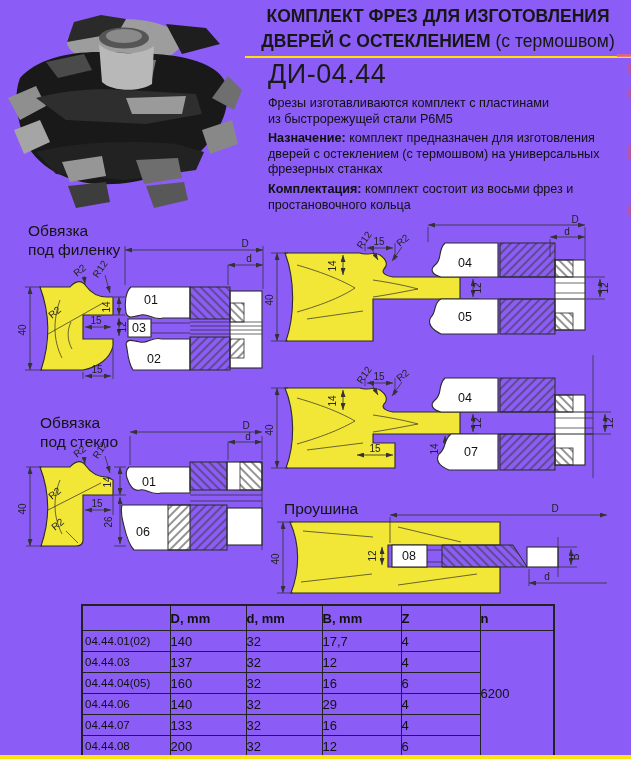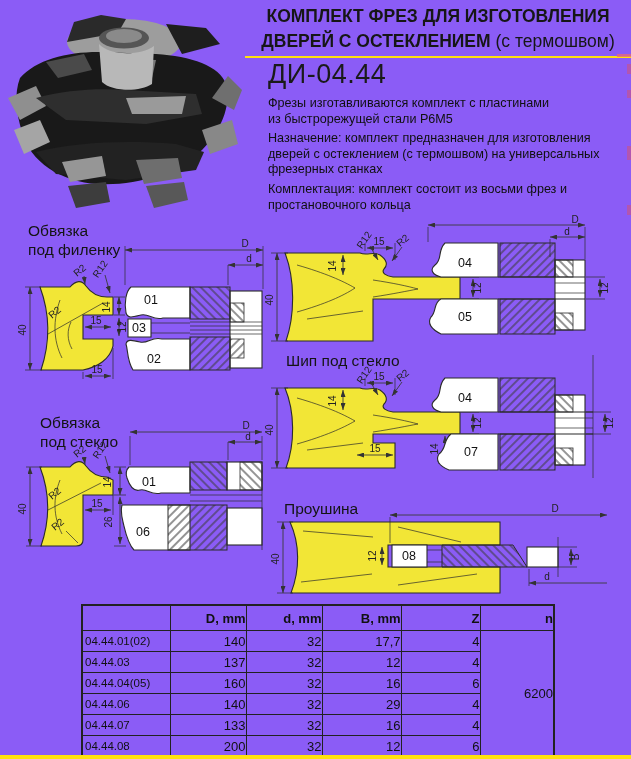--- a/index.html
+++ b/index.html
@@ -10,37 +10,37 @@
   #title{left:245px;top:4px;width:386px;text-align:center;font-weight:bold;
          font-size:17.5px;line-height:25px;color:#161616;}
   #title .suffix{font-weight:normal;}
   #rule-top{left:245px;top:56px;width:386px;height:2px;background:#ffe10e;}
   #rule-top-red{left:617px;top:54px;width:14px;height:3px;background:#e4697d;opacity:.8;}
   #rule-bottom{left:0;top:755px;width:631px;height:4px;background:#ffe10e;}
   .edge-tick{left:627px;width:4px;background:#d9506a;opacity:.5;}
   #model{left:268px;top:59px;font-size:27px;color:#1a1a1a;letter-spacing:.5px;}
   #desc{left:268px;top:96px;width:364px;font-size:12.6px;line-height:15.6px;color:#101010;}
   #desc p{margin:0 0 4px 0;}
-  #desc .b{font-weight:normal;}
+  #desc .b{font-weight:bold;}
   #desc span.line{display:block;}
   
   .dtitle{font-size:15.5px;line-height:19px;color:#141414;}
   .dtitle span{display:block;}
   
   .ln{stroke:#2b2b2b;stroke-width:1.1;fill:none;}
   .lnf{stroke:#2b2b2b;stroke-width:1.1;fill:#fff;}
   .thin{stroke:#2b2b2b;stroke-width:.7;fill:none;}
   .dim{stroke:#3a3a3a;stroke-width:.9;fill:none;}
   text.dt{font-family:"Liberation Sans",sans-serif;font-size:10px;fill:#222;}
   text.cl{font-family:"Liberation Sans",sans-serif;font-size:12.5px;fill:#111;}
   
   #spec-table{left:81px;top:604px;}
   #spec-table table{border-collapse:collapse;table-layout:fixed;width:472px;}
   #spec-table th,#spec-table td{border:1px solid #222;font-size:13px;color:#111;
-      text-align:right;padding:0;height:20px;overflow:hidden;white-space:nowrap;}
+      text-align:left;padding:0;height:20px;overflow:hidden;white-space:nowrap;}
   #spec-table th{height:24px;font-weight:bold;}
   #spec-table td.rowlabel{text-align:left;padding-left:2px;font-size:11.5px;}
   #spec-table table{border:2px solid #222;}
 </style>
 </head>
 <body>
 
 <div id="page">
 
   <svg class="abs" style="left:6px;top:2px;" width="238" height="212" viewBox="0 0 238 212">
@@ -89,23 +89,20 @@
   <div class="abs edge-tick" style="top:205px;height:10px;"></div>
 
   <div class="abs dtitle" style="left:28px;top:221px;">
     <span>Обвязка</span>
     <span>под филенку</span>
   </div>
   <div class="abs dtitle" style="left:40px;top:413px;">
     <span>Обвязка</span>
     <span>под стекло</span>
   </div>
-  <div class="abs dtitle" style="left:286px;top:351px;">
-    <span>Шип под стекло</span>
-  </div>
   <div class="abs dtitle" style="left:284px;top:499px;">
     <span>Проушина</span>
   </div>
 
   <svg class="abs" style="left:0;top:218px;" width="340" height="180" viewBox="0 0 340 180">
     <defs>
       <marker id="ar1" markerUnits="userSpaceOnUse" markerWidth="7" markerHeight="5" refX="7" refY="2.5" orient="auto-start-reverse">
         <path d="M0,0 L7,2.5 L0,5 Z" fill="#333"></path>
         </marker>
       <pattern id="h1f" patternUnits="userSpaceOnUse" width="6" height="6" patternTransform="rotate(-45)">

